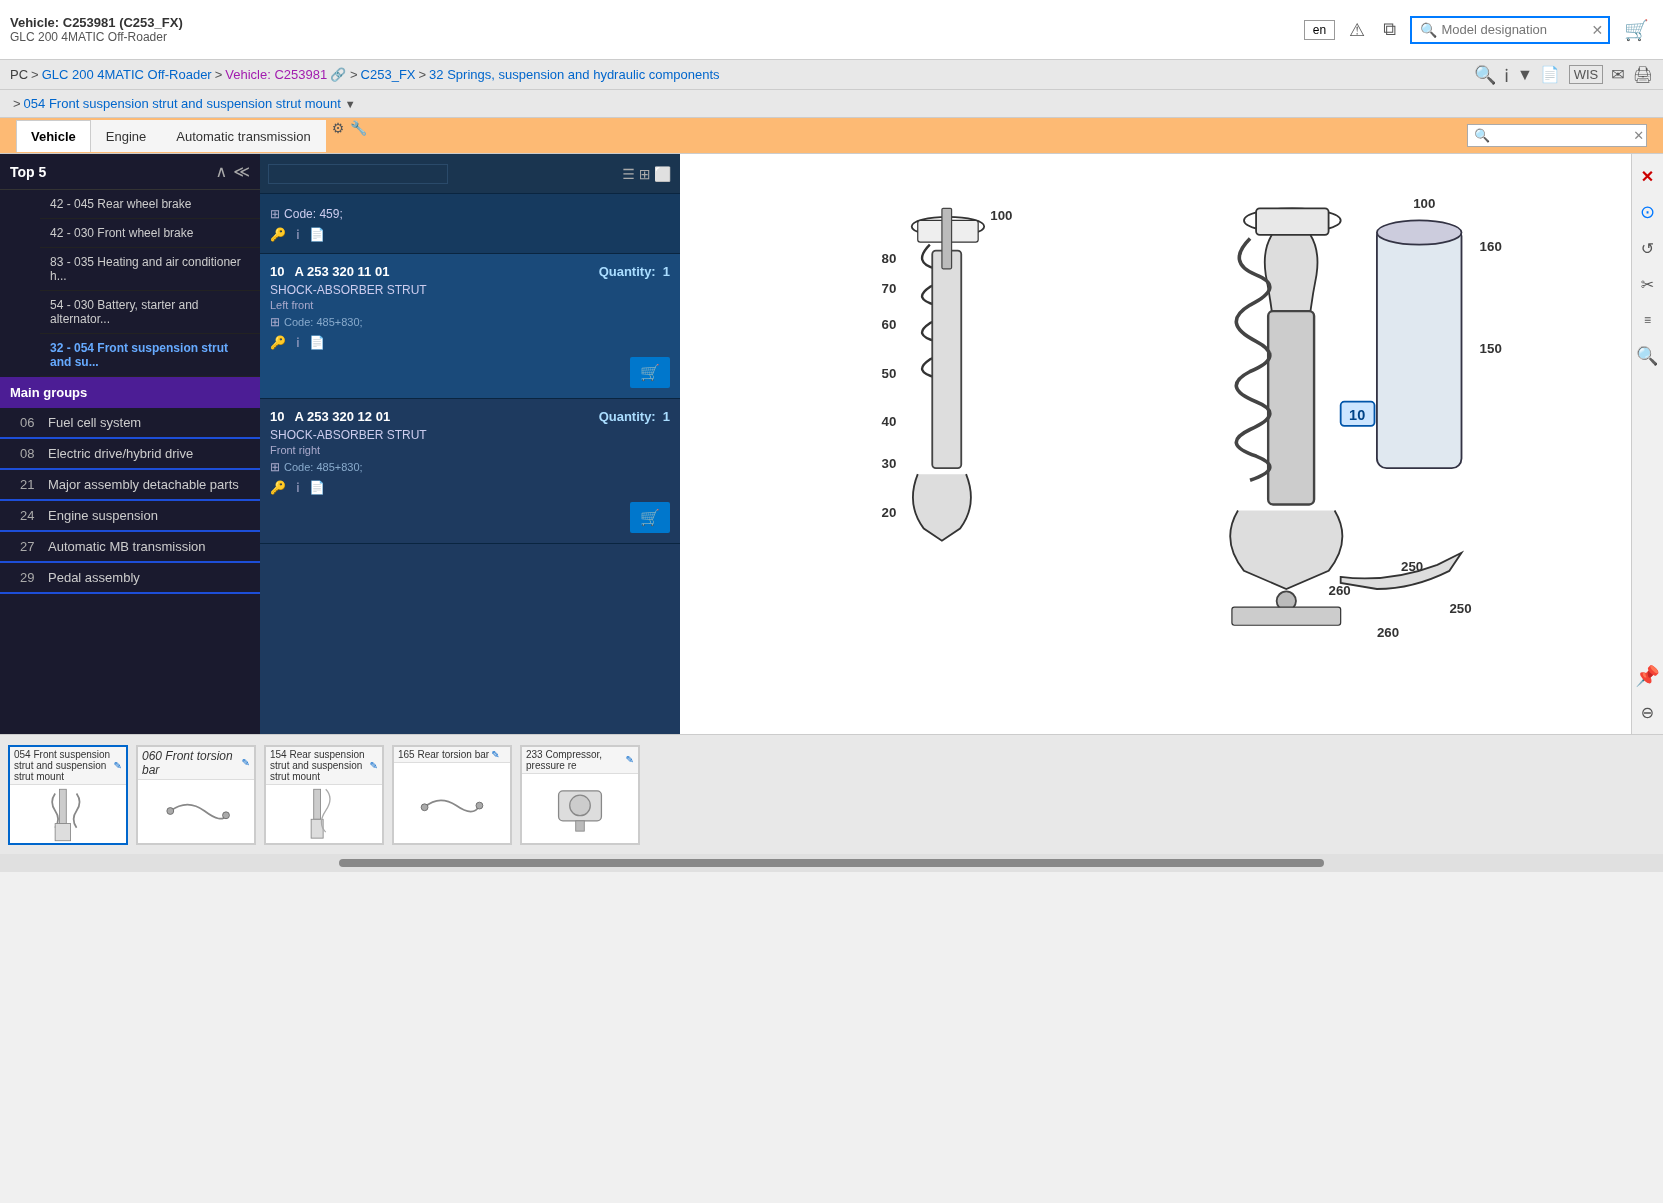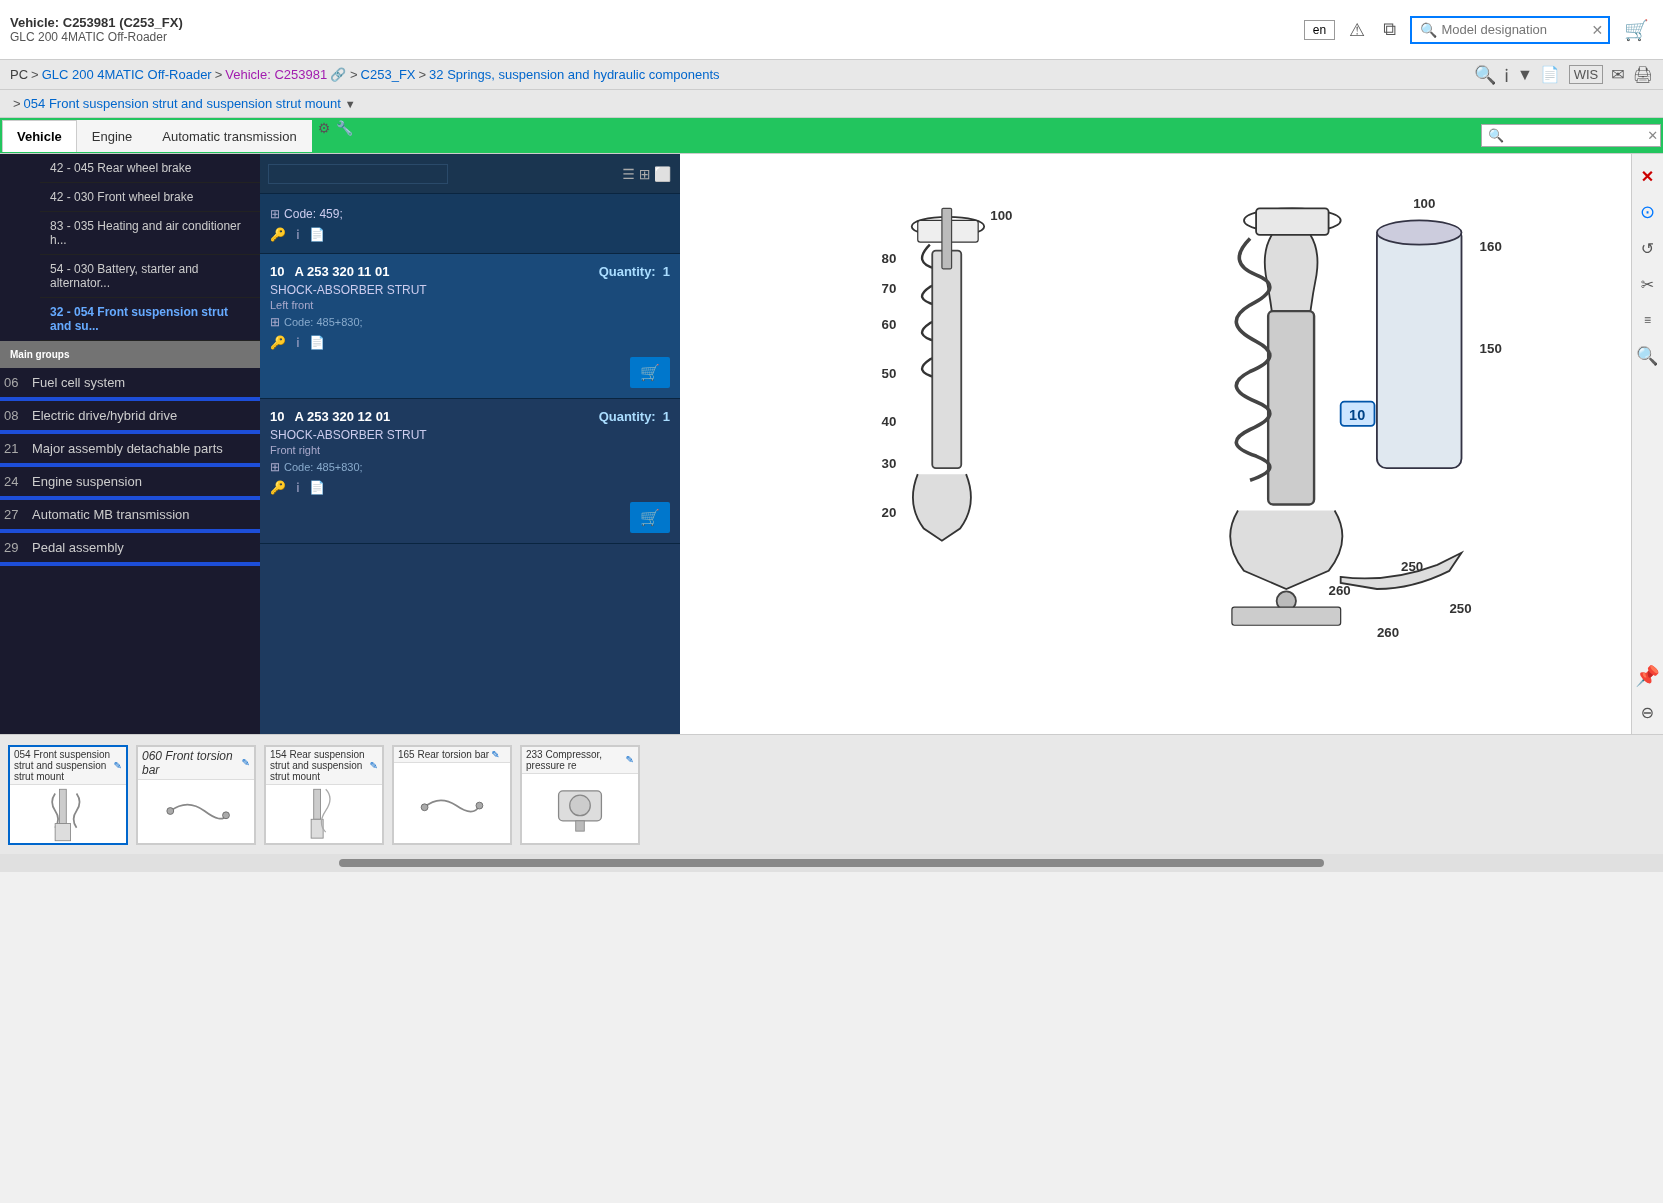--- a/index.html
+++ b/index.html
@@ -24,43 +24,43 @@
     .breadcrumb-right { display: flex; gap: 8px; align-items: center; }
     .breadcrumb-right .icon-btn { cursor: pointer; font-size: 16px; color: #555; background: none; border: none; }
 
     
     .breadcrumb2 { background: #e8e8e8; padding: 3px 10px; font-size: 12px; color: #333; border-bottom: 1px solid #ccc; display: flex; align-items: center; height: 28px; }
     .breadcrumb2 span.sep { color: #555; margin: 0 3px; }
     .breadcrumb2 span.link { color: #0066cc; cursor: pointer; }
     .breadcrumb2 .dropdown-btn { cursor: pointer; color: #555; font-size: 11px; margin-left: 4px; }
 
     
-    .tabs-bar { background: #22c55e; border-bottom: 1px solid #ccc; display: flex; align-items: center; justify-content: space-between; height: 36px; padding: 0 2px; }
+    .tabs-bar { background: #fdba74; border-bottom: 1px solid #ccc; display: flex; align-items: center; justify-content: space-between; height: 36px; padding: 0 16px; }
     .tabs-bar-left { display: flex; gap: 0; }
     .tab { padding: 8px 14px; cursor: pointer; font-size: 13px; color: #333; border: 1px solid transparent; border-bottom: none; background: #f5f5f5; }
     .tab.active { background: #fff; border: 1px solid #ccc; border-bottom: none; font-weight: bold; color: #000; }
     .tab-icon { display: inline-block; margin-left: 6px; cursor: pointer; font-size: 14px; color: #555; }
     .tabs-bar-right { display: flex; align-items: center; gap: 4px; }
     .tab-search-box { display: flex; align-items: center; border: 1px solid #aaa; background: #fff; padding: 3px 6px; width: 180px; }
     .tab-search-box input { border: none; outline: none; font-size: 12px; width: 140px; }
 
     
     .main-layout { display: flex; height: calc(1203px - 60px - 30px - 28px - 36px - 30px - 120px); }
 
     
     .sidebar { width: 260px; background: #1a1a2e; color: #fff; display: flex; flex-direction: column; overflow-y: auto; flex-shrink: 0; }
     .sidebar-header { display: flex; justify-content: space-between; align-items: center; padding: 8px 10px; background: #1a1a2e; border-bottom: 1px solid #333; }
     .sidebar-header .top5-title { font-weight: bold; font-size: 14px; color: #fff; }
     .sidebar-header .sidebar-controls { display: flex; gap: 6px; }
     .sidebar-header .ctrl-btn { background: none; border: none; color: #aaa; cursor: pointer; font-size: 16px; }
     .sidebar-items { list-style: none; }
     .sidebar-item { padding: 7px 10px; cursor: pointer; color: #ccc; font-size: 12px; border-bottom: 1px solid #222; margin-left: 40px; }
     .sidebar-item.highlighted { color: #6af; font-weight: bold; }
-    .sidebar-section-title { padding: 8px 10px; font-weight: bold; color: #fff; font-size: 10px; background: #737373; }
-    .sidebar-main-item { padding: 7px 10px 7px 4px; cursor: pointer; color: #ccc; font-size: 12px; border-bottom: 4px solid #1d4ed8; display: flex; gap: 8px; }
+    .sidebar-section-title { padding: 8px 10px; font-weight: bold; color: #fff; font-size: 13px; background: #4c1d95; }
+    .sidebar-main-item { padding: 7px 10px 7px 20px; cursor: pointer; color: #ccc; font-size: 12px; border-bottom: 2px solid #1d4ed8; display: flex; gap: 8px; }
     .sidebar-main-item .num { color: #aaa; min-width: 20px; }
 
     
     .parts-list { width: 420px; flex-shrink: 0; background: #1e3a5f; color: #fff; overflow-y: auto; display: flex; flex-direction: column; }
     .parts-list-header { display: flex; align-items: center; padding: 6px 8px; background: #1a3550; border-bottom: 1px solid #0a2540; height: 40px; }
     .parts-list-header .list-title-area { flex: 1; }
     .parts-list-header .view-icons { display: flex; gap: 4px; }
     .parts-list-header .view-icon-btn { background: none; border: none; color: #aaa; cursor: pointer; font-size: 14px; }
     .part-item { padding: 10px 10px; border-bottom: 1px solid #0a2540; }
     .part-item.highlight { background: #1a4a7a; }
@@ -156,20 +156,27 @@
       <span style="color:#555;font-size:13px;margin-right:3px;">🔍</span>
       <input type="text" placeholder="" style="">
       <span style="color:#888;cursor:pointer;font-size:13px;">✕</span>
     </div>
   </div>
 </div>
 
 <div class="main-layout" style="height:580px;">
 
   <div class="sidebar">
+    <div class="sidebar-header">
+      <span class="top5-title">Top 5</span>
+      <div class="sidebar-controls">
+        <button class="ctrl-btn">∧</button>
+        <button class="ctrl-btn">≪</button>
+      </div>
+    </div>
     <ul class="sidebar-items">
       <li class="sidebar-item">42 - 045 Rear wheel brake</li>
       <li class="sidebar-item">42 - 030 Front wheel brake</li>
       <li class="sidebar-item">83 - 035 Heating and air conditioner h...</li>
       <li class="sidebar-item">54 - 030 Battery, starter and alternator...</li>
       <li class="sidebar-item highlighted">32 - 054 Front suspension strut and su...</li>
     </ul>
     <div class="sidebar-section-title">Main groups</div>
     <div class="sidebar-main-item">
       <span class="num">06</span>

